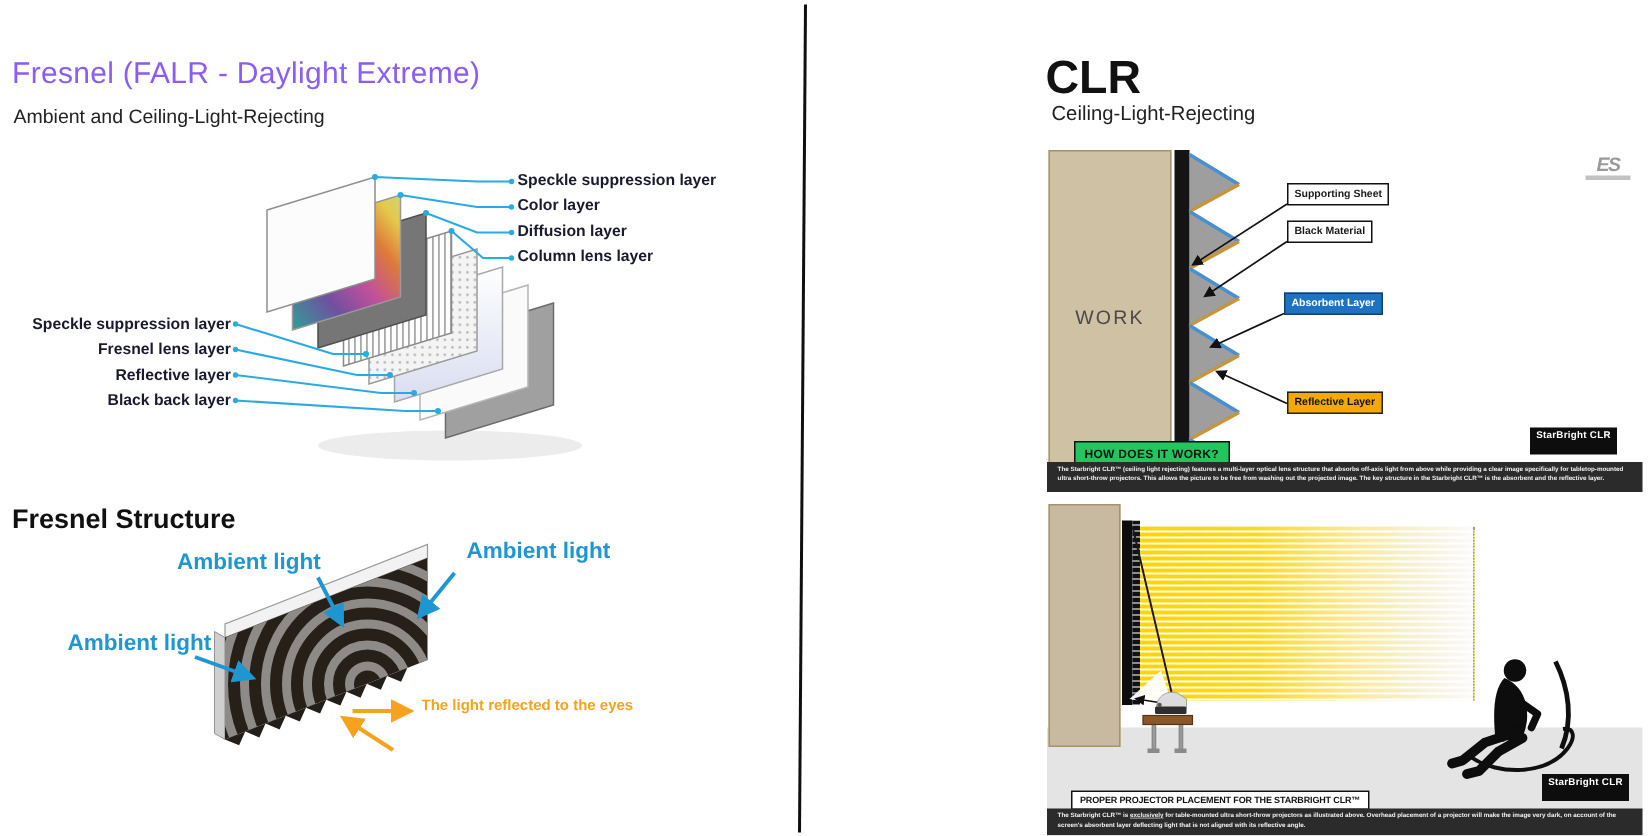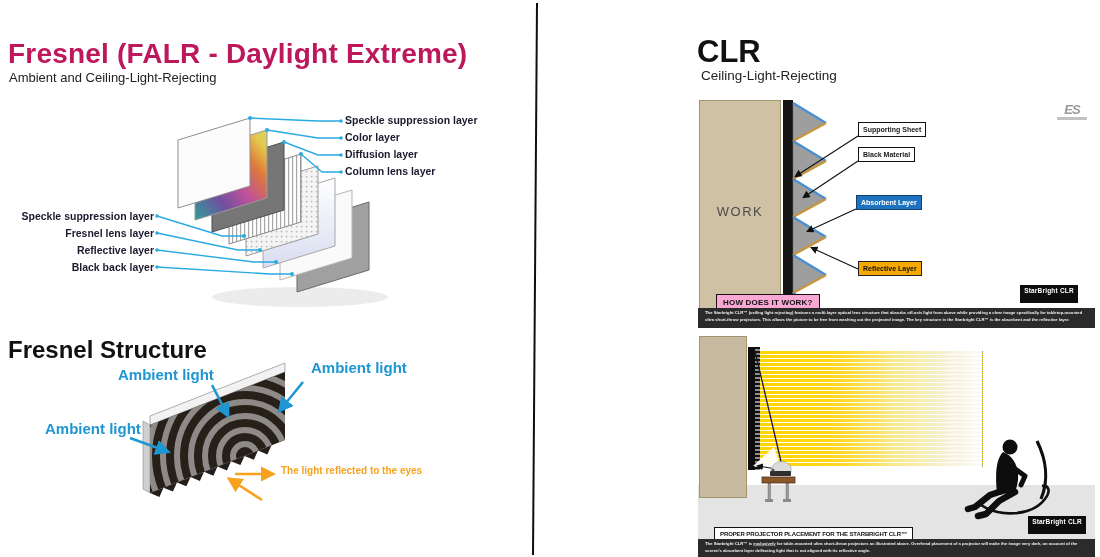--- a/index.html
+++ b/index.html
@@ -1,43 +1,43 @@
 <!DOCTYPE html>
 <html><head>
 <meta charset="utf-8">
 <style>
   html,body{margin:0;padding:0;background:#fff;}
   .canvas{position:relative;width:1100px;height:557px;background:#fff;overflow:hidden;
           font-family:"Liberation Sans",sans-serif;}
   .abs{position:absolute;}
 
   
-  .l-title{left:8px;top:38px;font-size:28px;font-weight:bold;color:#be185d;letter-spacing:.2px;}
+  .l-title{left:8px;top:38px;font-size:20px;font-weight:normal;color:#8b5cf6;letter-spacing:.2px;}
   .l-sub{left:9px;top:70px;font-size:13px;color:#222;}
   .cal-label{font-size:10.5px;font-weight:bold;color:#1a1a2e;white-space:nowrap;line-height:13px;}
   .cal-right{left:345px;}
   .cal-left{left:8px;width:146px;text-align:right;}
-  .struct-h{left:8px;top:336px;font-size:24px;font-weight:bold;color:#111;}
+  .struct-h{left:8px;top:336px;font-size:18px;font-weight:bold;color:#111;}
   .amb{font-size:15px;font-weight:bold;color:#1e96d2;white-space:nowrap;}
   .orange-lbl{font-size:10px;font-weight:bold;color:#f6a21e;white-space:nowrap;}
 
   
   .r-title{left:697px;top:34px;font-size:31px;font-weight:bold;color:#111;}
   .r-sub{left:701px;top:68px;font-size:13.5px;color:#222;}
 
   
   .wall-top{left:699px;top:100px;width:82px;height:225px;background:#cfc1a3;border:1px solid #a4936f;box-sizing:border-box;}
   .strip-top{left:783px;top:100px;width:10px;height:225px;background:#141414;}
   .wall-word{left:699px;top:204px;width:82px;text-align:center;font-size:13px;color:#4a4a4a;letter-spacing:1.5px;}
 
   .tag{font-size:7px;font-weight:bold;line-height:1;padding:3px 4px;background:#fff;color:#1a1a1a;
        border:1.2px solid #111;white-space:nowrap;}
   .tag-blue{background:#1e73c0;color:#fff;border-color:#123f6e;}
   .tag-gold{background:#f5a800;color:#111;border-color:#222;}
-  .how-box{left:716px;top:294px;font-size:8px;font-weight:bold;padding:3px 6px;background:#f9a8d4;
+  .how-box{left:716px;top:294px;font-size:8px;font-weight:bold;padding:3px 6px;background:#22c55e;
            border:1.6px solid #111;color:#111;white-space:nowrap;letter-spacing:.2px;}
   .bar{left:698px;width:397px;height:20px;background:#2b2b2b;overflow:hidden;}
   .bar-top{top:308px;}
   .bar-bottom{top:539px;height:18px;}
   .bar-inner{width:902px;transform:scale(.44);transform-origin:0 0;font-size:9.5px;font-weight:bold;
              color:#f2f2f2;line-height:1.55;padding:4px 16px;box-sizing:border-box;}
   .bar-inner .emph{text-decoration:underline;}
 
   .sb-logo{width:58px;height:18px;background:#0d0d0d;color:#fff;text-align:center;overflow:hidden;}
   .sb-name{font-size:6.5px;font-weight:bold;line-height:1;padding-top:3px;white-space:nowrap;letter-spacing:.2px;}

